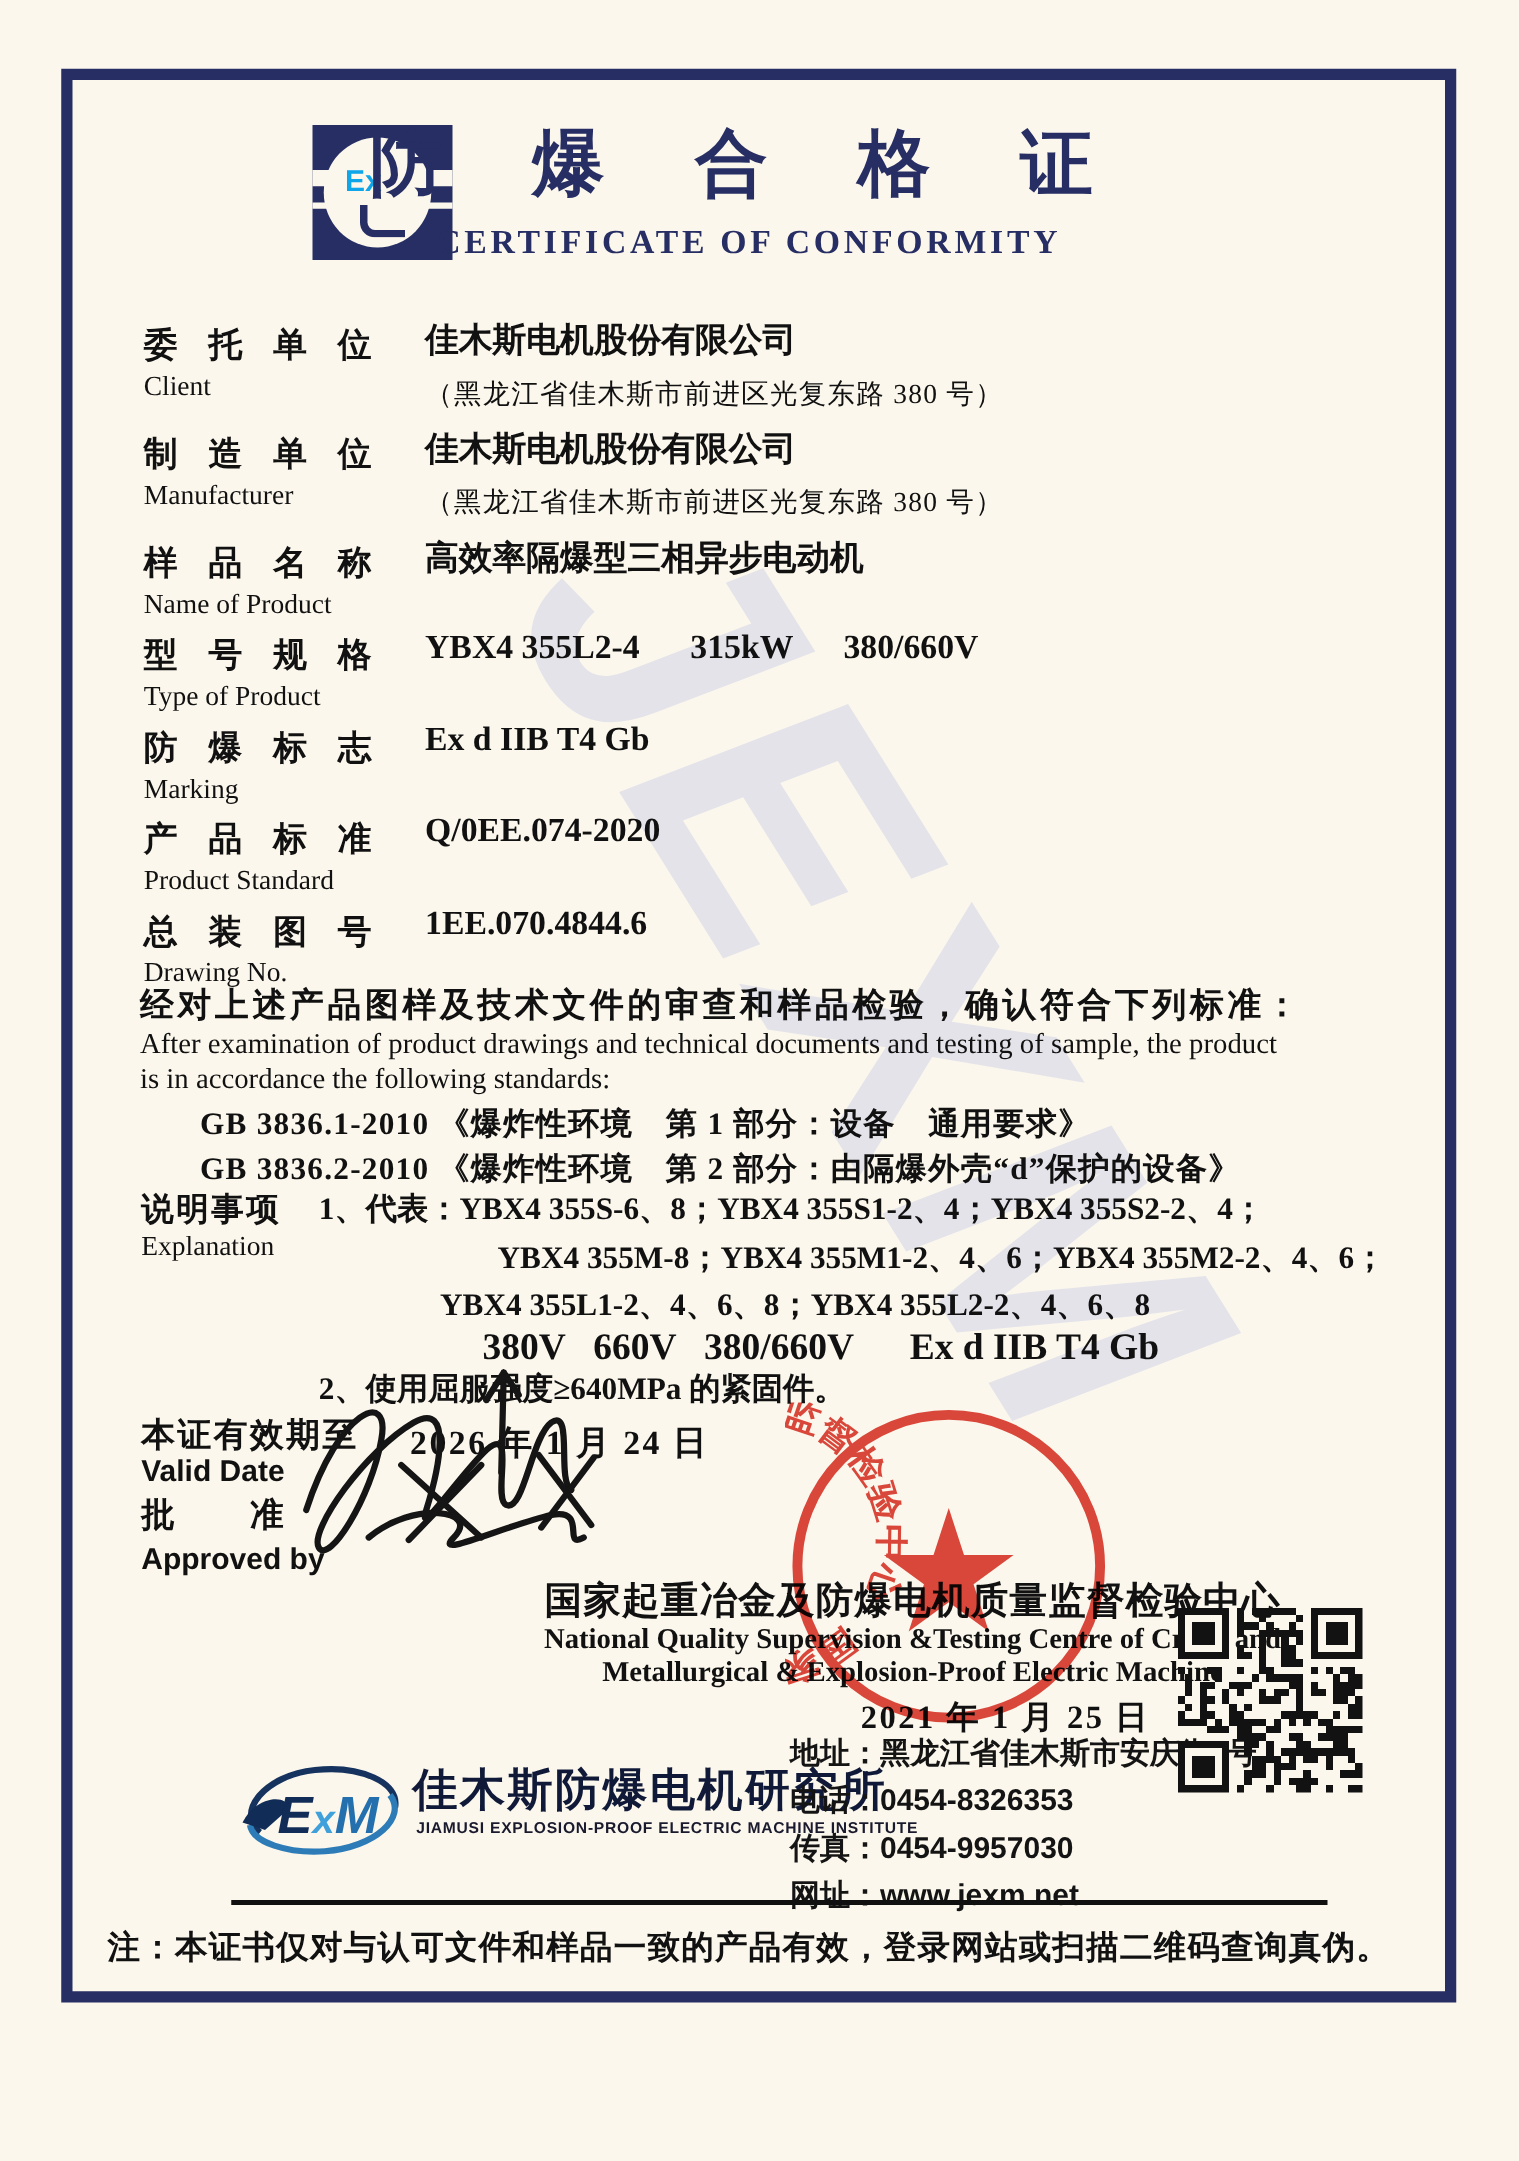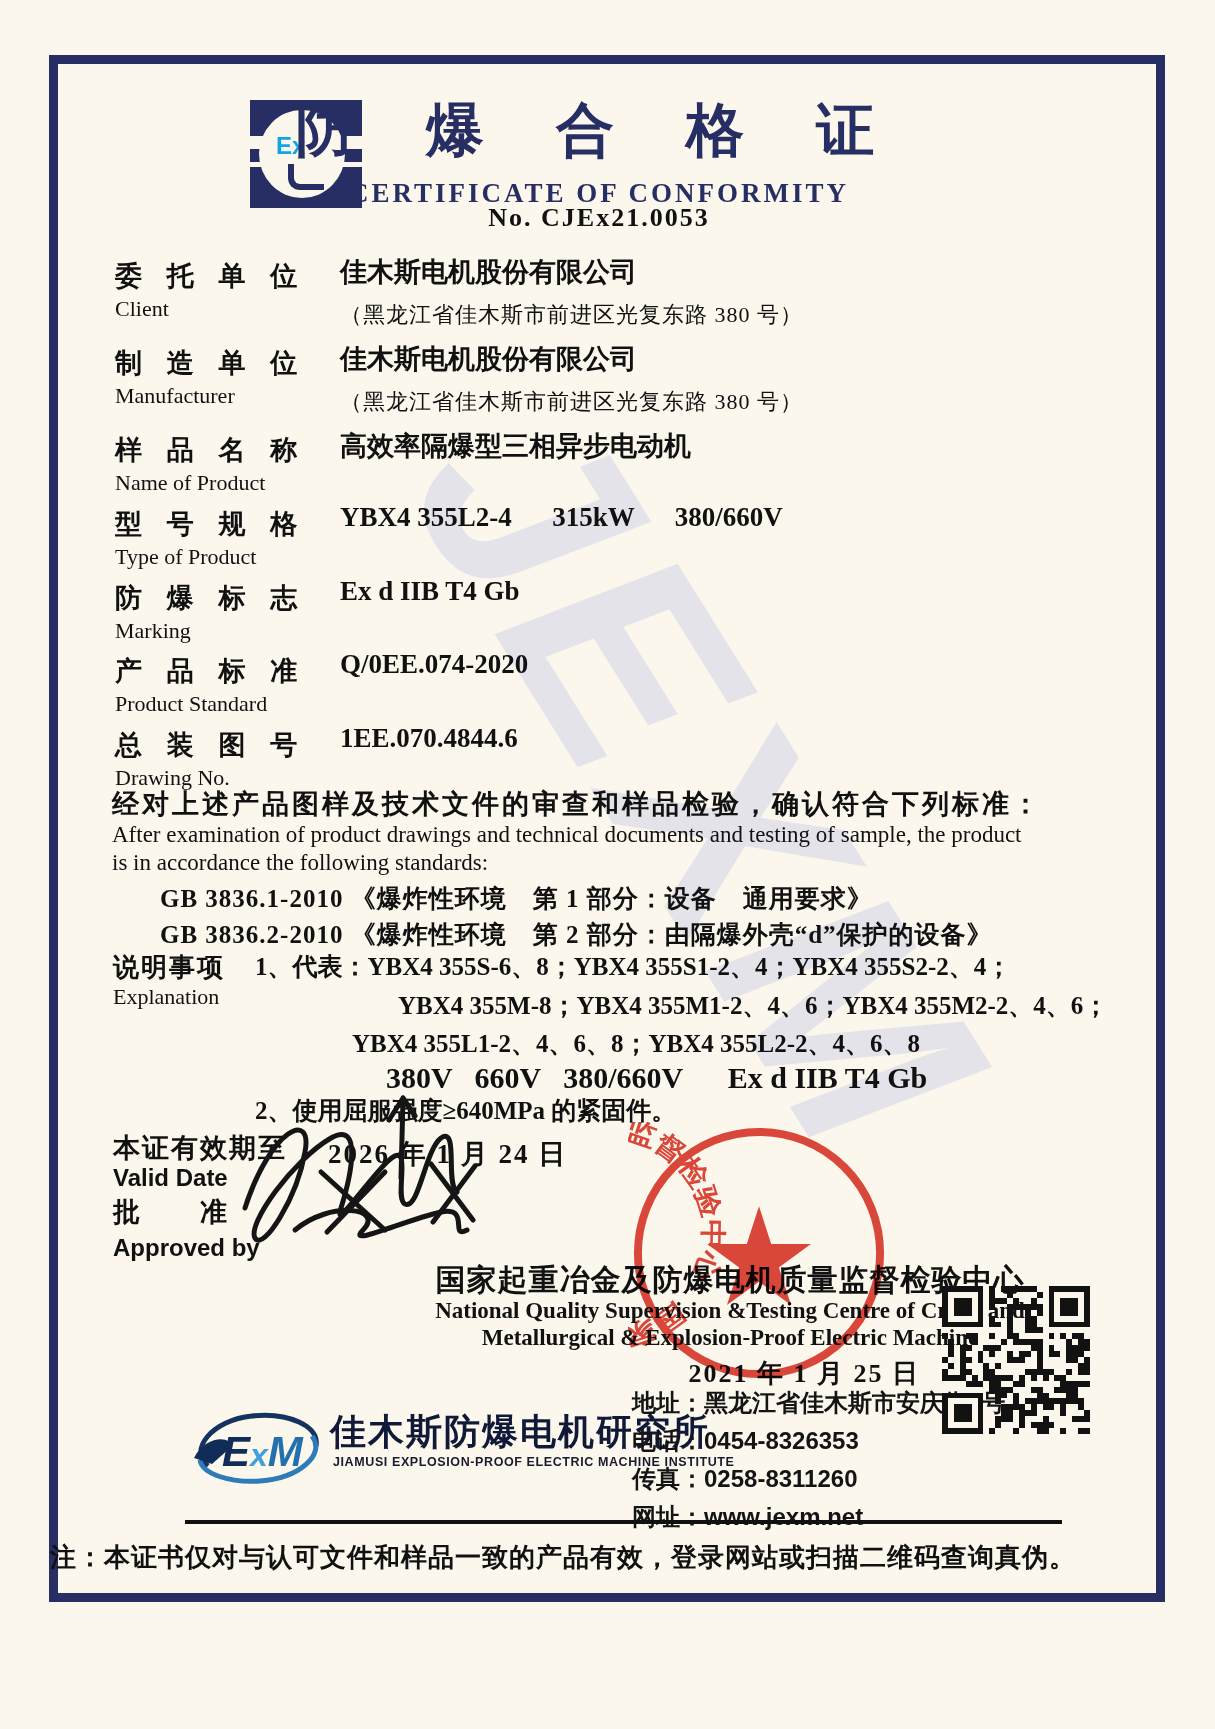--- a/index.html
+++ b/index.html
@@ -67,39 +67,38 @@
   .sig{left:235px;top:1080px;z-index:4;}
   .stamp{left:628px;top:1122px;z-index:5;opacity:.88;mix-blend-mode:multiply;}
 
   
   .flogo{left:188px;top:1406px;width:140px;height:84px;}
   .inst-cn{left:330px;top:1408px;font:bold 36px "Liberation Sans","DejaVu Sans",sans-serif;color:#101a38;letter-spacing:2px;}
   .inst-en{left:333px;top:1455px;font:bold 12.5px "Liberation Sans",sans-serif;color:#1a1a2e;letter-spacing:.6px;}
   .contact{left:632px;top:1384px;font:bold 24px "Liberation Sans","DejaVu Sans",sans-serif;color:#141414;line-height:38px;}
   .qr{left:942px;top:1286px;z-index:3;}
   .divider{left:185px;top:1520px;width:877px;height:4px;background:#101010;}
-  .note{left:50px;top:1540px;width:1098px;text-align:left;font-weight:bold;font-size:26px;letter-spacing:1px;}
+  .note{left:50px;top:1540px;width:1098px;text-align:center;font-weight:bold;font-size:26px;letter-spacing:1px;}
 </style>
 </head>
 <body>
 
 <div class="page">
   <div class="frame"></div>
   <div class="watermark">JEXM</div>
 
   <div class="abs exlogo">
     <div class="ball"></div>
     <div class="band1"></div>
     <div class="band2"></div>
     <div class="extxt">Ex</div>
     <div class="jhook"></div>
   </div>
   <div class="abs title-cn">防 爆 合 格 证</div>
   <div class="abs title-en">CERTIFICATE  OF  CONFORMITY</div>
-  <div class="abs cert-no">No.   CJEx21.0053</div>
 
   <div class="row" style="top:258px">
     <div class="lbl-cn">委 托 单 位</div>
     <div class="lbl-en">Client</div>
     <div class="val"><span>佳木斯电机股份有限公司</span>
       <span class="sub">（黑龙江省佳木斯市前进区光复东路 380 号）</span></div>
   </div>
   <div class="row" style="top:345px">
     <div class="lbl-cn">制 造 单 位</div>
     <div class="lbl-en">Manufacturer</div>
@@ -183,21 +182,21 @@
     <path d="M6,52 C18,28 46,30 42,42 L24,58 Z" fill="#122c58"></path>
     <text x="34" y="60" font-family="Liberation Sans,sans-serif" font-style="italic" font-weight="bold" font-size="42">
       <tspan fill="#122c58">E</tspan><tspan fill="#3fa0dc" font-size="32">x</tspan><tspan fill="#2470ae">M</tspan>
     </text>
   </svg>
   <div class="abs inst-cn">佳木斯防爆电机研究所</div>
   <div class="abs inst-en">JIAMUSI EXPLOSION-PROOF ELECTRIC MACHINE INSTITUTE</div>
   <div class="abs contact">
     <div>地址：黑龙江省佳木斯市安庆街3号</div>
     <div>电话：0454-8326353</div>
-    <div>传真：0258-8311260</div>
+    <div>传真：0454-9957030</div>
     <div>网址：www.jexm.net</div>
   </div>
   <svg class="abs qr" id="qr-svg" width="148" height="148" viewBox="0 0 25 25" shape-rendering="crispEdges">
       <rect x="8" y="0" width="1" height="1" fill="#121212"></rect>
       <rect x="10" y="0" width="1" height="1" fill="#121212"></rect>
       <rect x="11" y="0" width="1" height="1" fill="#121212"></rect>
       <rect x="12" y="0" width="1" height="1" fill="#121212"></rect>
       <rect x="13" y="0" width="1" height="1" fill="#121212"></rect>
       <rect x="14" y="0" width="1" height="1" fill="#121212"></rect>
       <rect x="15" y="0" width="1" height="1" fill="#121212"></rect>

